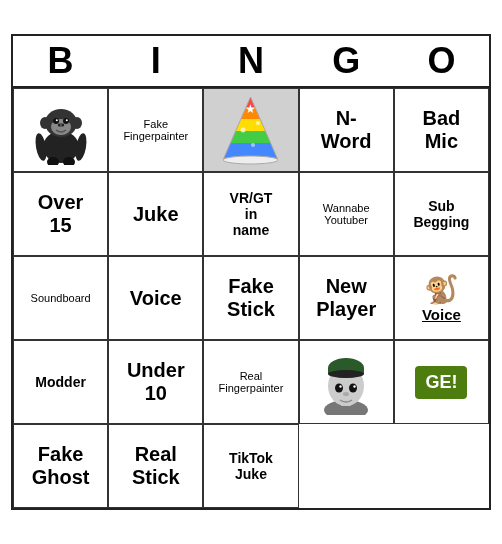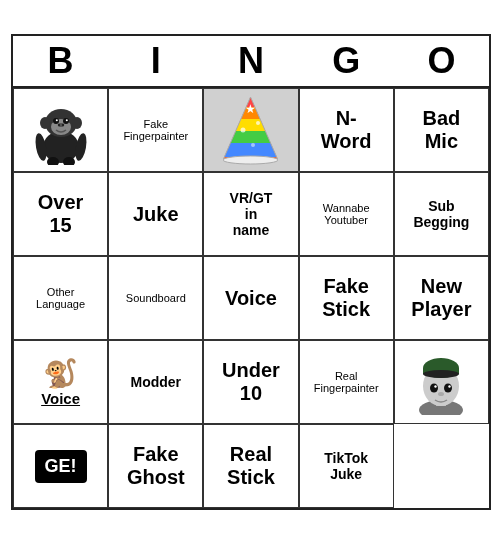--- a/index.html
+++ b/index.html
@@ -67,21 +67,21 @@
       width: 60px;
       height: 70px;
     }
     
     .party-hat-svg {
       width: 55px;
       height: 70px;
     }
     
     .ge-block {
-      background: #000000;
+      background: #4d7c0f;
       color: #fff;
       font-weight: bold;
       font-size: 18px;
       padding: 6px 10px;
       border-radius: 4px;
     }
     
     .avatar-svg {
       width: 60px;
       height: 65px;
@@ -179,23 +179,20 @@
       <span>VR/GT<br>in<br>name</span>
     </div>
     <div class="bingo-cell small-text">
       <span>Wannabe<br>Youtuber</span>
     </div>
     <div class="bingo-cell medium-text">
       <span>Sub<br>Begging</span>
     </div>
 
     <div class="bingo-cell small-text">
-      <span>Other<br>Language</span>
-    </div>
-    <div class="bingo-cell small-text">
       <span>Soundboard</span>
     </div>
     <div class="bingo-cell large-text">
       <span>Voice</span>
     </div>
     <div class="bingo-cell large-text">
       <span>Fake<br>Stick</span>
     </div>
     <div class="bingo-cell large-text">
       <span>New<br>Player</span>

